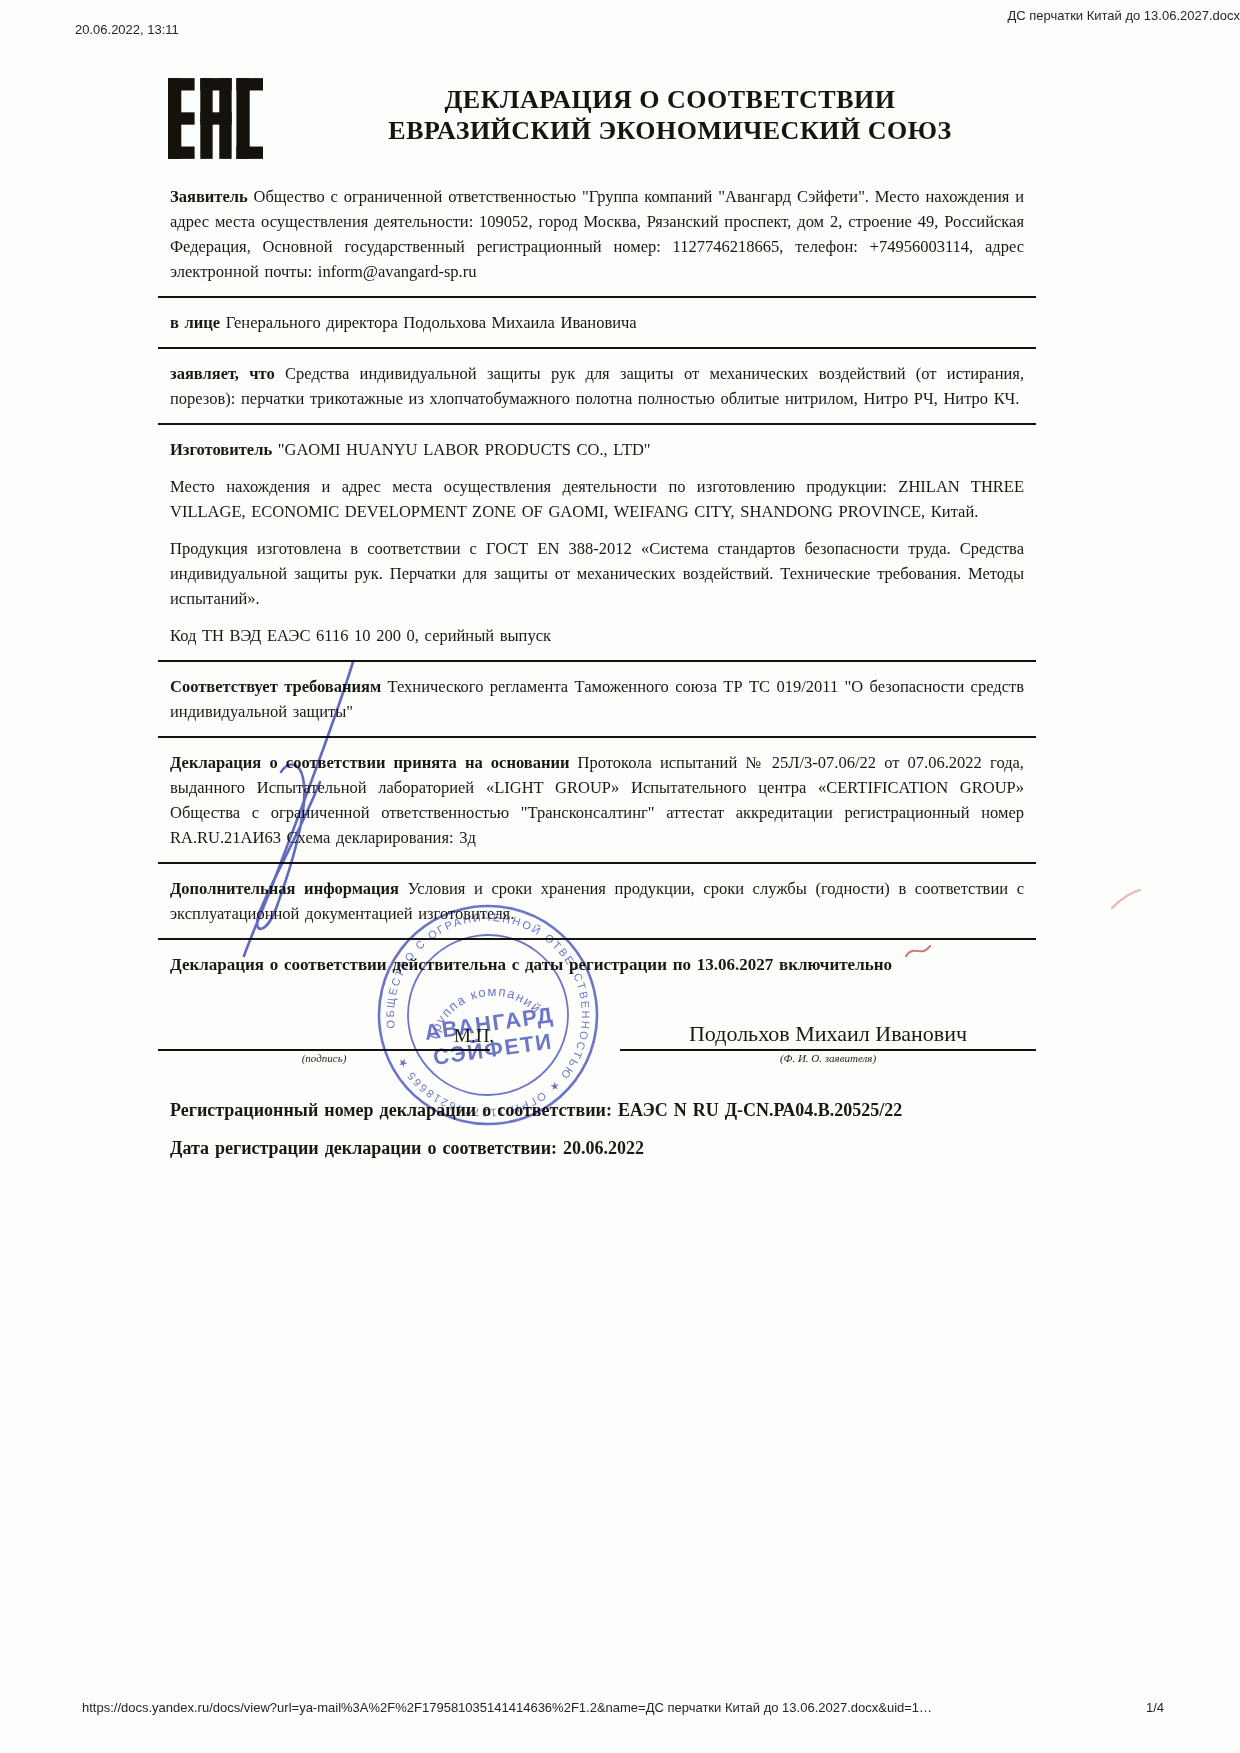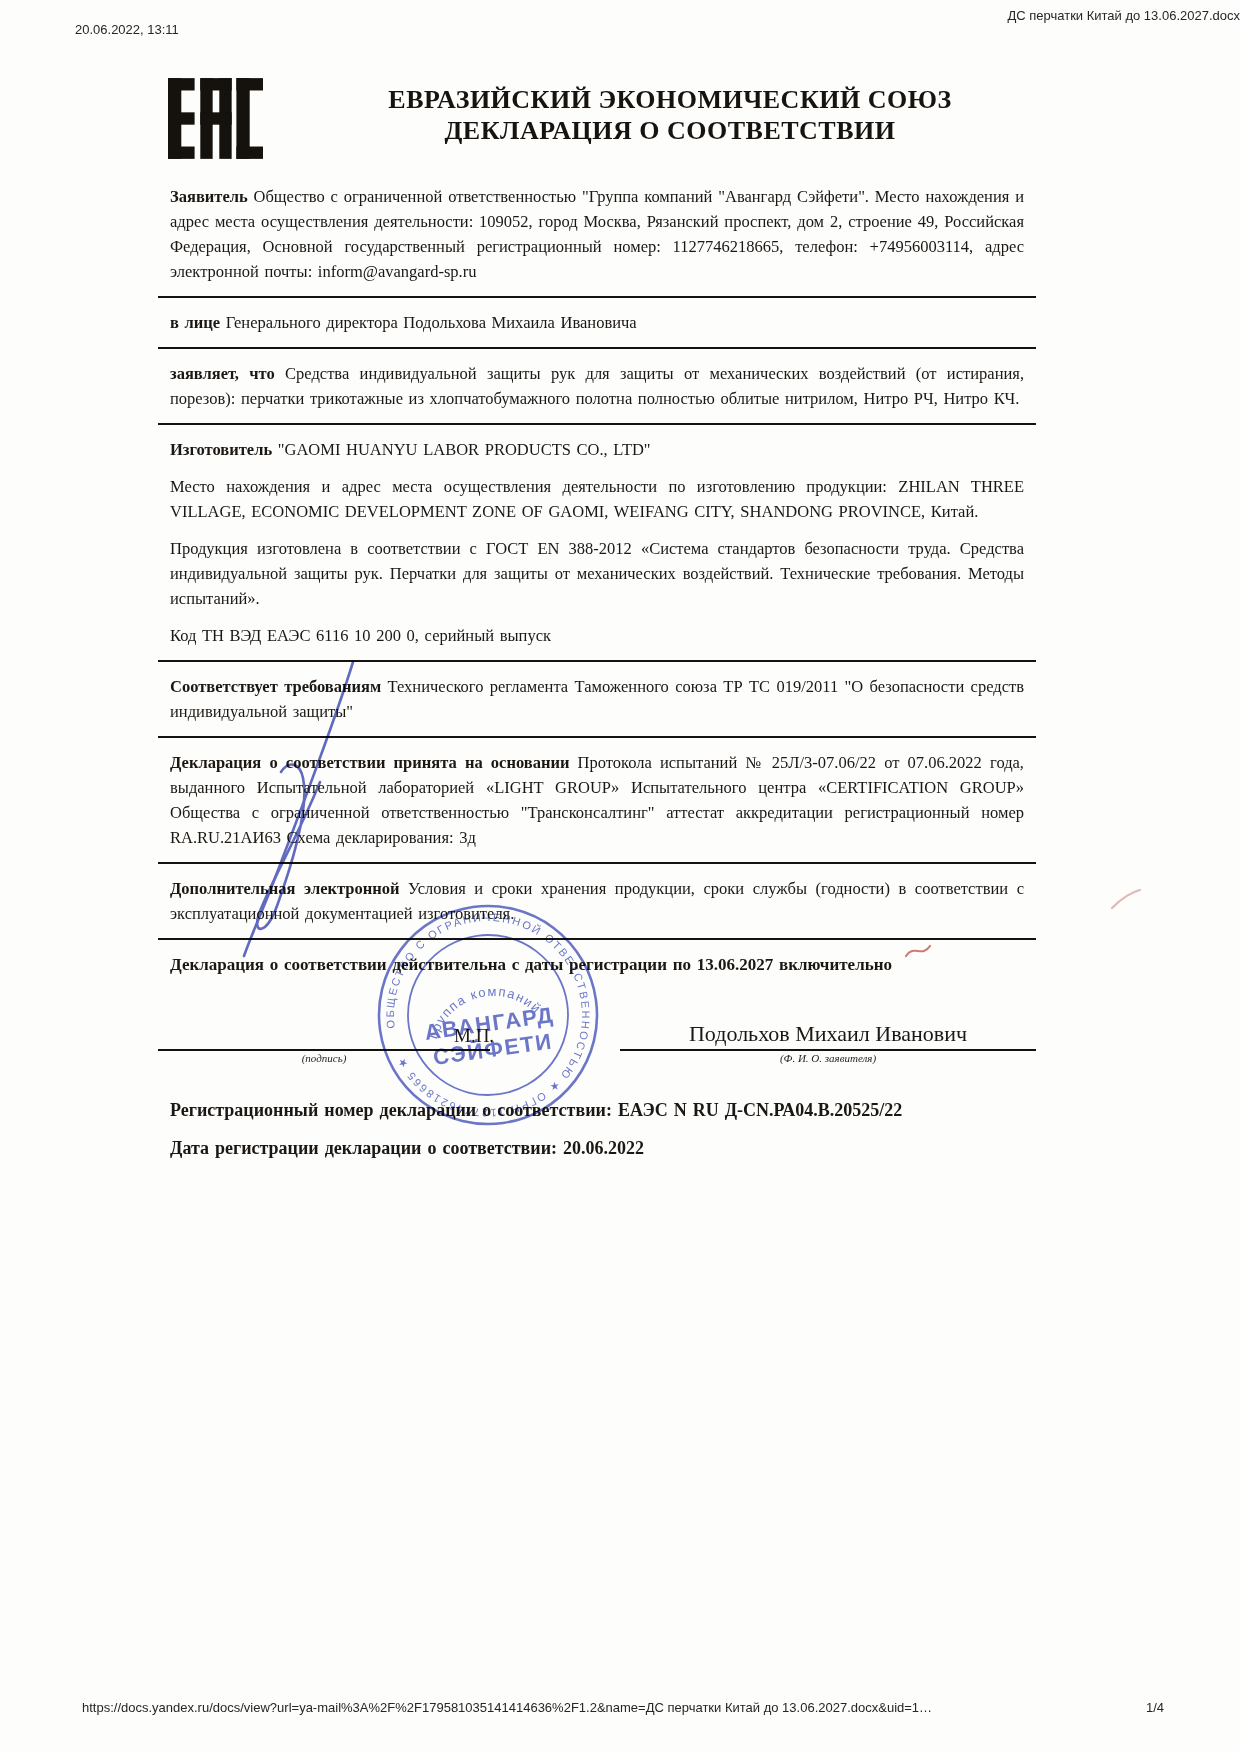--- a/index.html
+++ b/index.html
@@ -86,22 +86,22 @@
         <rect x="34" y="0" width="33" height="13"></rect>
           <rect x="34" y="36" width="33" height="13"></rect>
         <rect x="72" y="0" width="14" height="85"></rect>
           <rect x="72" y="0" width="28" height="13"></rect>
         <rect x="72" y="72" width="28" height="13"></rect>
       </g>
     </svg>
   </div>
 
   <div class="doc-title">
+    <div>ДЕКЛАРАЦИЯ О СООТВЕТСТВИИ</div>
     <div>ЕВРАЗИЙСКИЙ ЭКОНОМИЧЕСКИЙ СОЮЗ</div>
-    <div>ДЕКЛАРАЦИЯ О СООТВЕТСТВИИ</div>
   </div>
 
   <div class="doc-body">
 
     <p><b class="lead">Заявитель</b> <span>Общество с ограниченной ответственностью "Группа компаний "Авангард Сэйфети". Место нахождения и адрес места осуществления деятельности: 109052, город Москва, Рязанский проспект, дом 2, строение 49, Российская Федерация, Основной государственный регистрационный номер: 1127746218665, телефон: +74956003114, адрес электронной почты: inform@avangard-sp.ru</span></p>
     <div class="rule"></div>
 
     <p><b class="lead">в лице</b> <span>Генерального директора Подольхова Михаила Ивановича</span></p>
     <div class="rule"></div>
 
@@ -113,21 +113,21 @@
     <p>Продукция изготовлена в соответствии с ГОСТ EN 388-2012 «Система стандартов безопасности труда. Средства индивидуальной защиты рук. Перчатки для защиты от механических воздействий. Технические требования. Методы испытаний».</p>
     <p>Код ТН ВЭД ЕАЭС 6116 10 200 0, серийный выпуск</p>
     <div class="rule"></div>
 
     <p><b class="lead">Соответствует требованиям</b> <span>Технического регламента Таможенного союза ТР ТС 019/2011 "О безопасности средств индивидуальной защиты"</span></p>
     <div class="rule"></div>
 
     <p class="gap14"><b class="lead">Декларация о соответствии принята на основании</b> <span>Протокола испытаний № 25Л/3-07.06/22 от 07.06.2022 года, выданного Испытательной лабораторией «LIGHT GROUP» Испытательного центра «CERTIFICATION GROUP» Общества с ограниченной ответственностью "Трансконсалтинг" аттестат аккредитации регистрационный номер RA.RU.21АИ63 Схема декларирования: 3д</span></p>
     <div class="rule"></div>
 
-    <p class="gap8"><b class="lead">Дополнительная электронной</b> <span>Условия и сроки хранения продукции, сроки службы (годности) в соответствии с эксплуатационной документацией изготовителя.</span></p>
+    <p class="gap8"><b class="lead">Дополнительная информация</b> <span>Условия и сроки хранения продукции, сроки службы (годности) в соответствии с эксплуатационной документацией изготовителя.</span></p>
     <div class="rule"></div>
 
     <div class="sign-area">
       <p class="validity">Декларация о соответствии действительна с даты регистрации по 13.06.2027 включительно</p>
 
       <div class="sig-row">
         <div class="sig-left">
           <div class="sig-line"></div>
           <div class="cap">(подпись)</div>
         </div>

